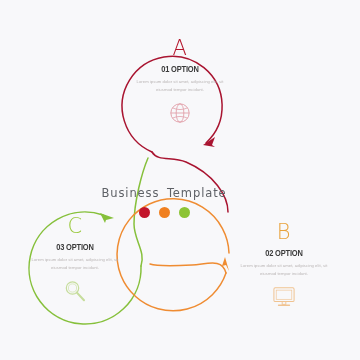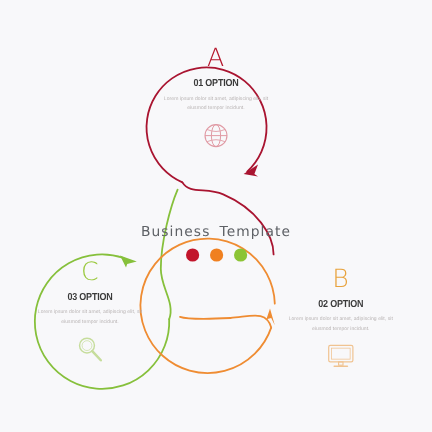--- a/index.html
+++ b/index.html
@@ -80,21 +80,21 @@
   #node-a { left: 115px; top: 38px; }
   #node-a .letter { color: #b5172c; }
   #node-b { left: 219px; top: 222px; }
   #node-b .letter { color: #e8a33d; }
   #node-c { left: 10px; top: 216px; }
   #node-c .letter { color: #9bc93f; }
 
   
   #center-hub {
     position: absolute;
-    left: 108px;
+    left: 92px;
     top: 186px;
     width: 144px;
     text-align: center;
   }
   #center-hub .hub-title {
     font-family: "DejaVu Sans", sans-serif;
     font-size: 11.5px;
     font-weight: 400;
     color: #5e6166;
     letter-spacing: 0.9px;

